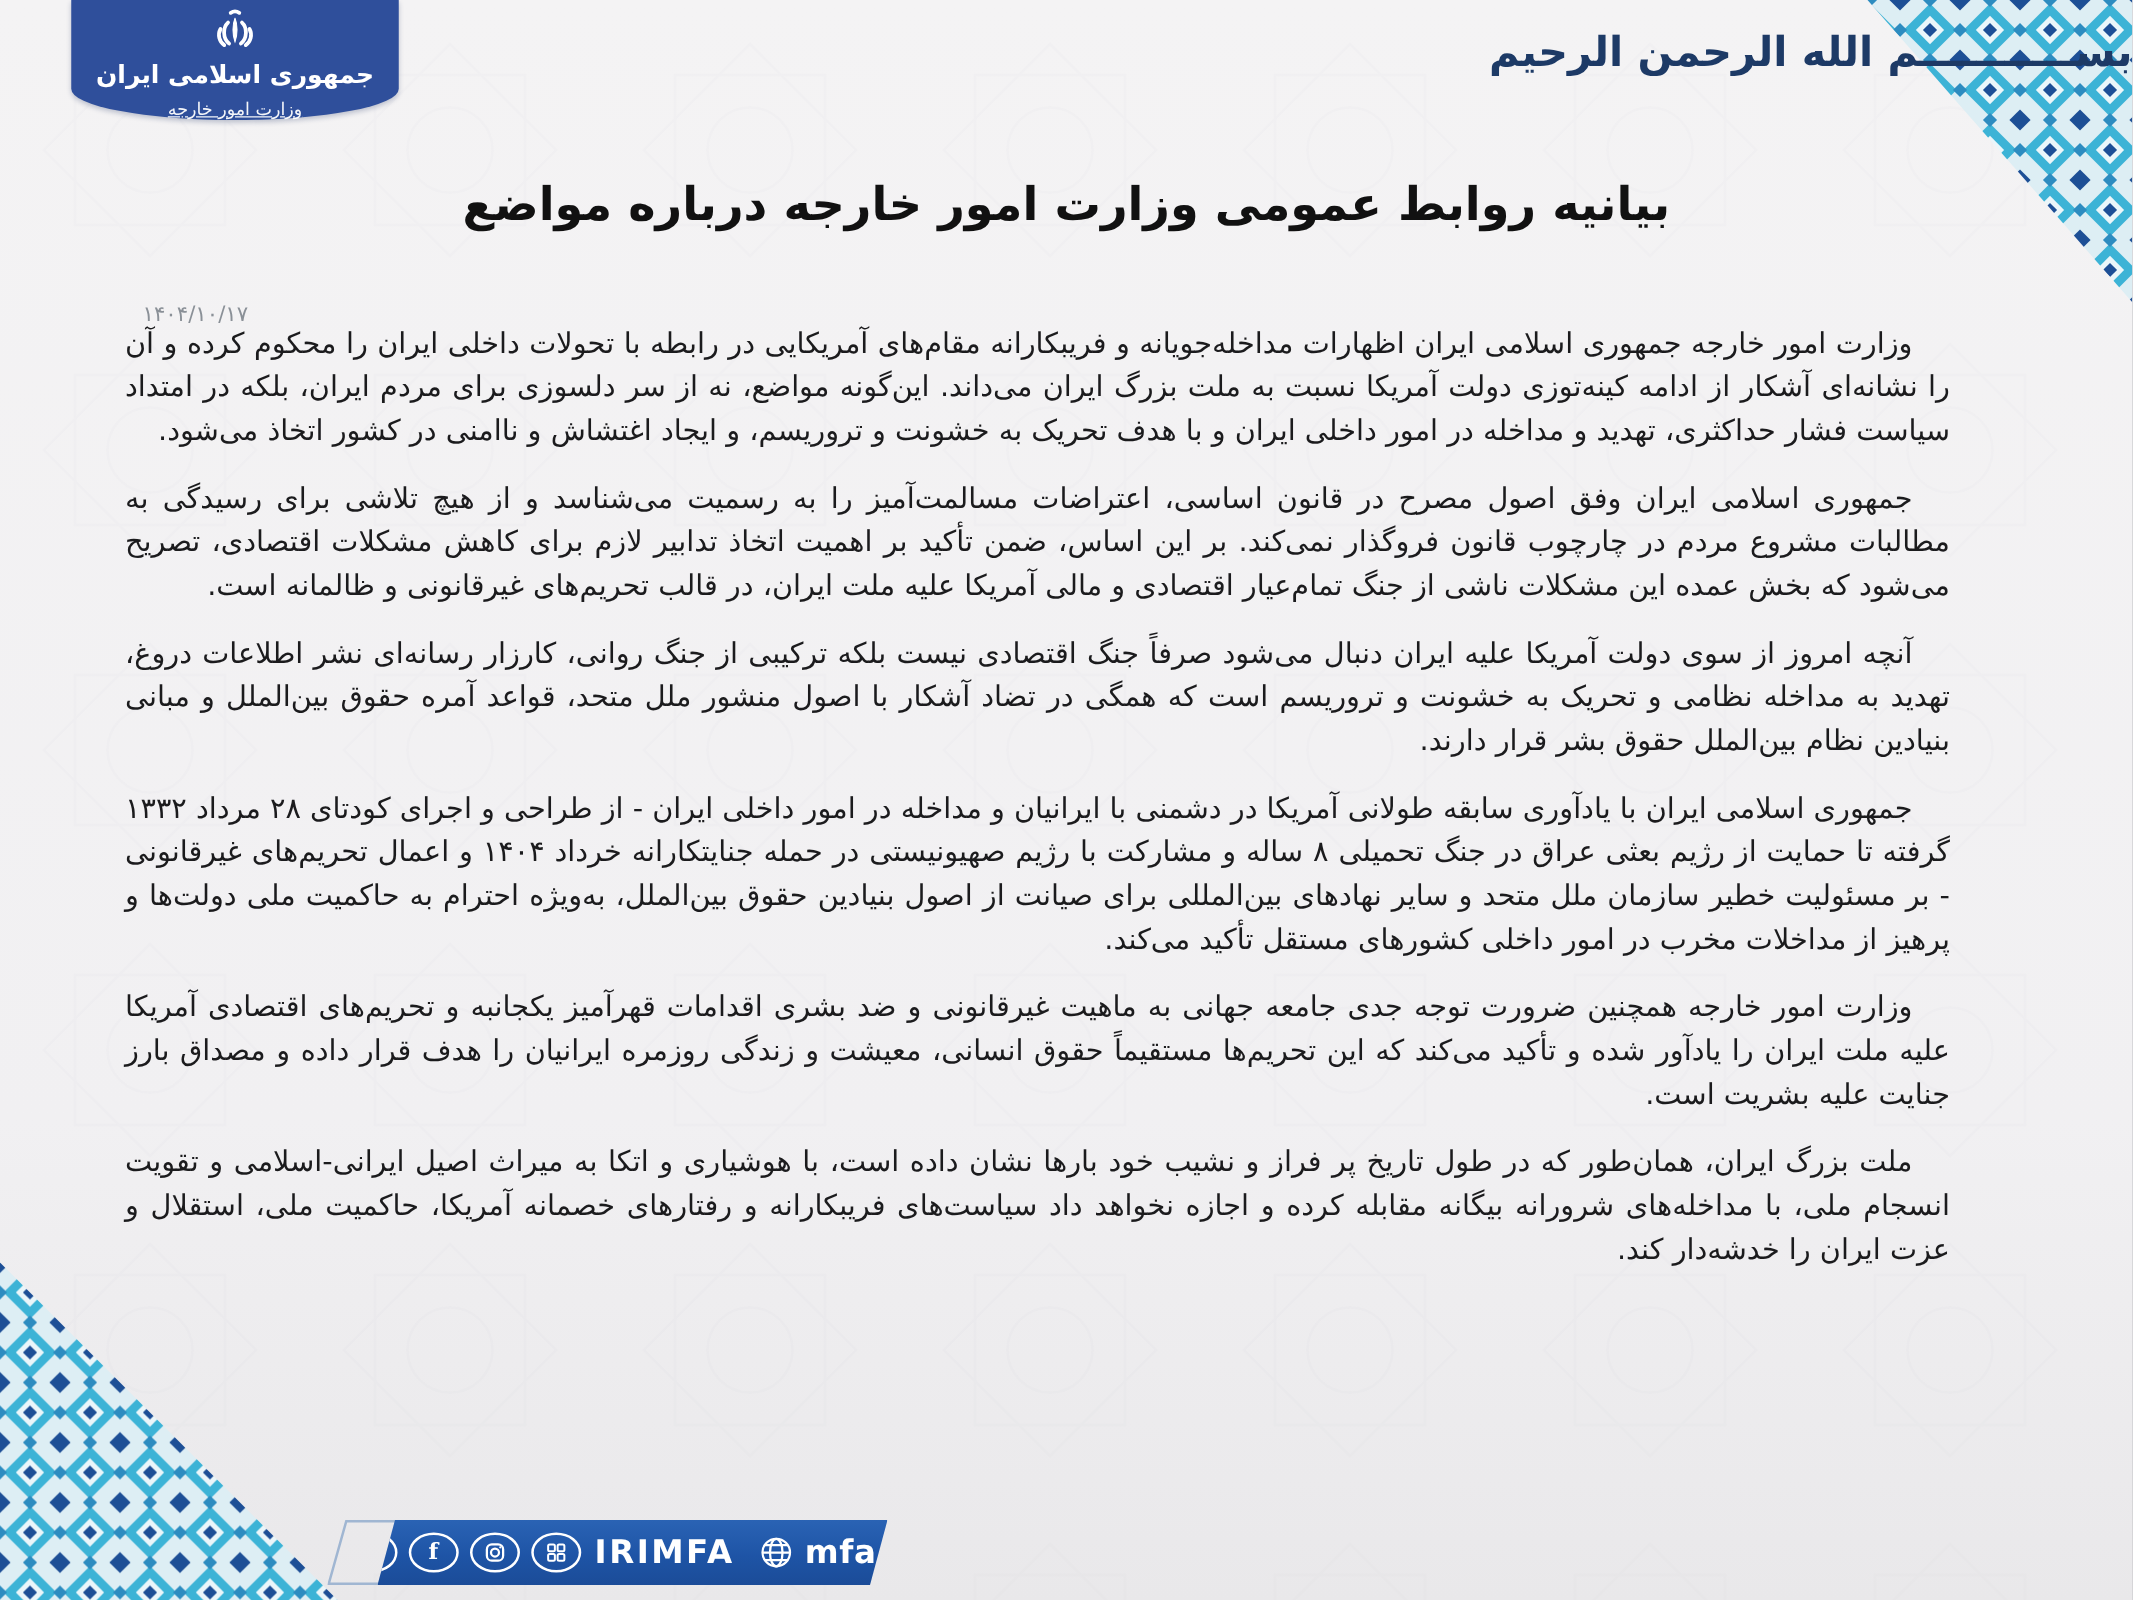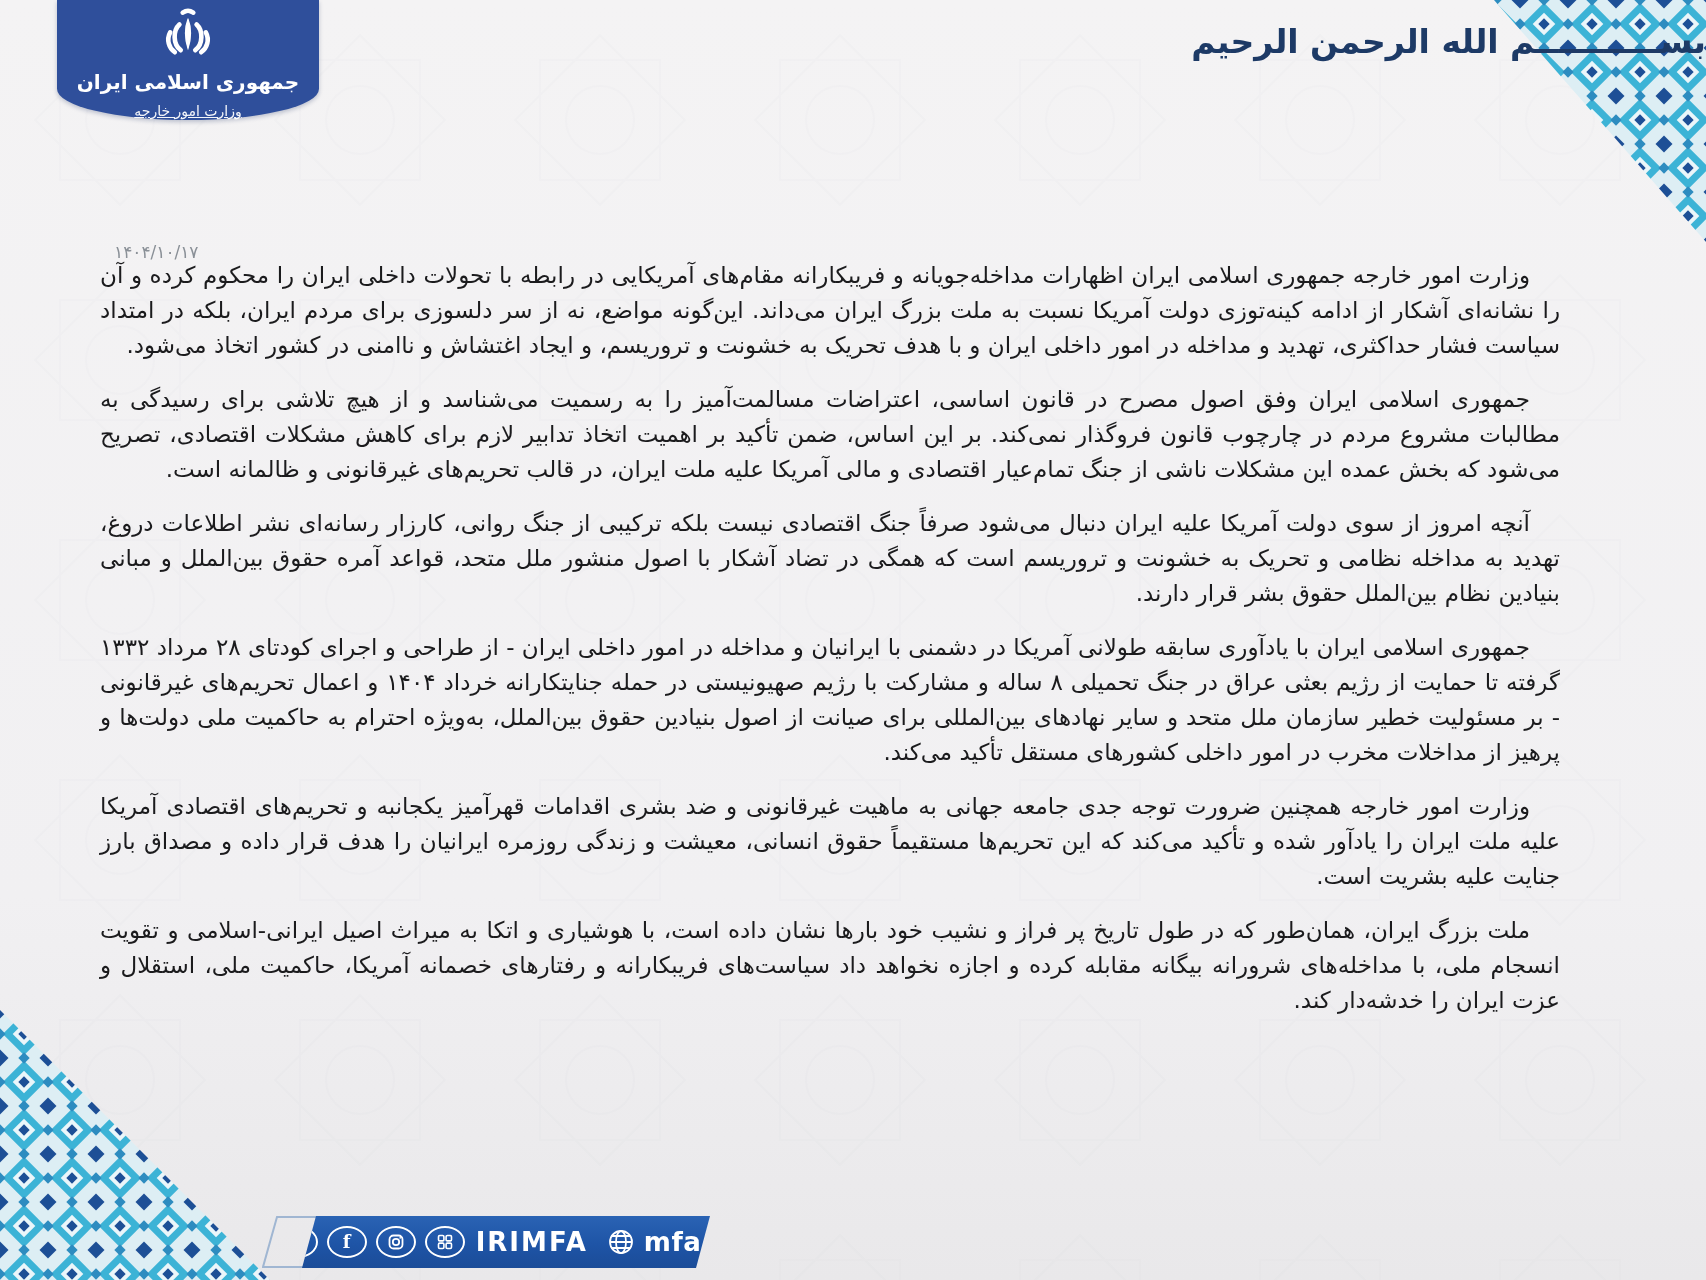--- a/index.html
+++ b/index.html
@@ -9,21 +9,21 @@
     background:linear-gradient(180deg,#f4f3f4 0%,#f1f0f2 70%,#e9e8ea 100%);
     overflow:hidden;
   }
   .watermark{position:absolute;inset:0;opacity:.5;}
   .corner{position:absolute;pointer-events:none;}
   .corner-tr{top:0;right:0;}
   .corner-bl{bottom:0;left:0;}
 
   
   .badge{
-    position:absolute;left:57px;top:0;width:262px;height:120px;
+    position:absolute;left:57px;top:0;width:262px;height:96px;
     background:#2f4f9b;
     border-bottom-left-radius:50% 26%;
     border-bottom-right-radius:50% 26%;
     box-shadow:0 2px 4px rgba(20,40,90,.25);
     display:flex;flex-direction:column;align-items:center;
     color:#fff;text-align:center;
   }
   .badge .emblem{margin-top:6px;}
   .badge .l1{font-size:20px;font-weight:bold;letter-spacing:.5px;margin-top:-2px;}
   .badge .l2{font-size:14px;margin-top:9px;opacity:.95;text-decoration:underline;}
@@ -151,21 +151,21 @@
         <path d="M77 40 C83 51 79 64 70 70"></path>
       </g>
     </svg>
     <div class="l1">جمهوری اسلامی ایران</div>
     <div class="l2">وزارت امور خارجه</div>
   </div>
 
   <div class="bismillah">بســـــــــــم الله الرحمن الرحیم</div>
 
   <h1 class="title">
-    <br>
+    <span>بیانیه روابط عمومی وزارت امور خارجه درباره مواضع</span><br>
   </h1>
 
   <div class="date">۱۴۰۴/۱۰/۱۷</div>
 
   <div class="body-text">
     <p>وزارت امور خارجه جمهوری اسلامی ایران اظهارات مداخله‌جویانه و فریبکارانه مقام‌های آمریکایی در رابطه با تحولات داخلی ایران را محکوم کرده و آن را نشانه‌ای آشکار از ادامه کینه‌توزی دولت آمریکا نسبت به ملت بزرگ ایران می‌داند. این‌گونه مواضع، نه از سر دلسوزی برای مردم ایران، بلکه در امتداد سیاست فشار حداکثری، تهدید و مداخله در امور داخلی ایران و با هدف تحریک به خشونت و تروریسم، و ایجاد اغتشاش و ناامنی در کشور اتخاذ می‌شود.</p>
     <p>جمهوری اسلامی ایران وفق اصول مصرح در قانون اساسی، اعتراضات مسالمت‌آمیز را به رسمیت می‌شناسد و از هیچ تلاشی برای رسیدگی به مطالبات مشروع مردم در چارچوب قانون فروگذار نمی‌کند. بر این اساس، ضمن تأکید بر اهمیت اتخاذ تدابیر لازم برای کاهش مشکلات اقتصادی، تصریح می‌شود که بخش عمده این مشکلات ناشی از جنگ تمام‌عیار اقتصادی و مالی آمریکا علیه ملت ایران، در قالب تحریم‌های غیرقانونی و ظالمانه است.</p>
     <p>آنچه امروز از سوی دولت آمریکا علیه ایران دنبال می‌شود صرفاً جنگ اقتصادی نیست بلکه ترکیبی از جنگ روانی، کارزار رسانه‌ای نشر اطلاعات دروغ، تهدید به مداخله نظامی و تحریک به خشونت و تروریسم است که همگی در تضاد آشکار با اصول منشور ملل متحد، قواعد آمره حقوق بین‌الملل و مبانی بنیادین نظام بین‌الملل حقوق بشر قرار دارند.</p>
     <p>جمهوری اسلامی ایران با یادآوری سابقه طولانی آمریکا در دشمنی با ایرانیان و مداخله در امور داخلی ایران - از طراحی و اجرای کودتای ۲۸ مرداد ۱۳۳۲ گرفته تا حمایت از رژیم بعثی عراق در جنگ تحمیلی ۸ ساله و مشارکت با رژیم صهیونیستی در حمله جنایتکارانه خرداد ۱۴۰۴ و اعمال تحریم‌های غیرقانونی - بر مسئولیت خطیر سازمان ملل متحد و سایر نهادهای بین‌المللی برای صیانت از اصول بنیادین حقوق بین‌الملل، به‌ویژه احترام به حاکمیت ملی دولت‌ها و پرهیز از مداخلات مخرب در امور داخلی کشورهای مستقل تأکید می‌کند.</p>
     <p>وزارت امور خارجه همچنین ضرورت توجه جدی جامعه جهانی به ماهیت غیرقانونی و ضد بشری اقدامات قهرآمیز یکجانبه و تحریم‌های اقتصادی آمریکا علیه ملت ایران را یادآور شده و تأکید می‌کند که این تحریم‌ها مستقیماً حقوق انسانی، معیشت و زندگی روزمره ایرانیان را هدف قرار داده و مصداق بارز جنایت علیه بشریت است.</p>

